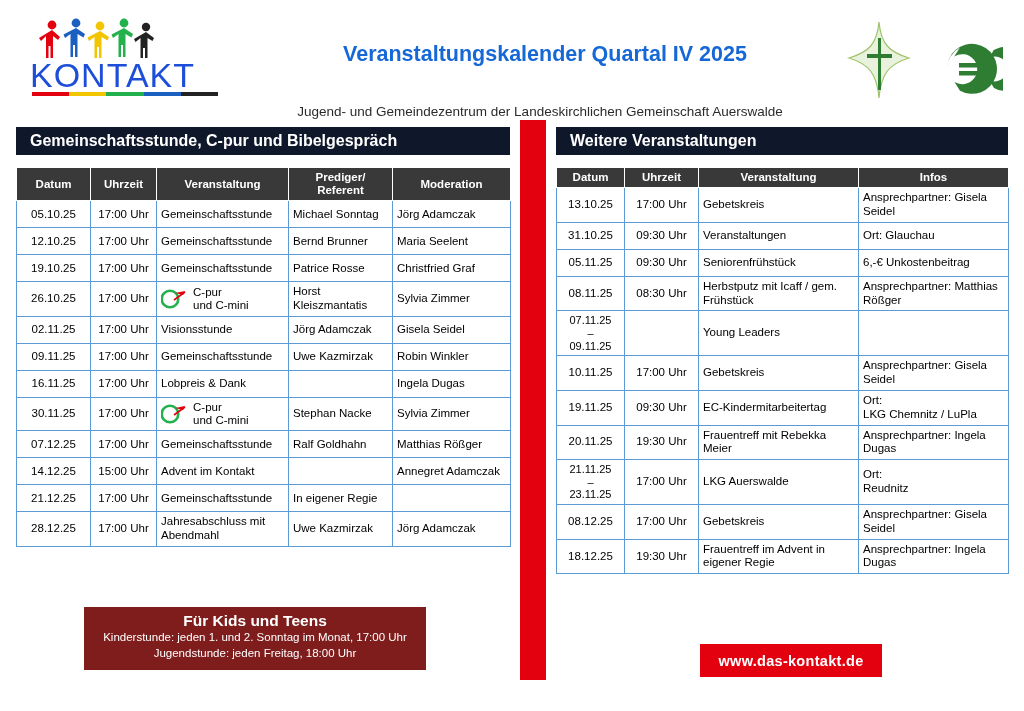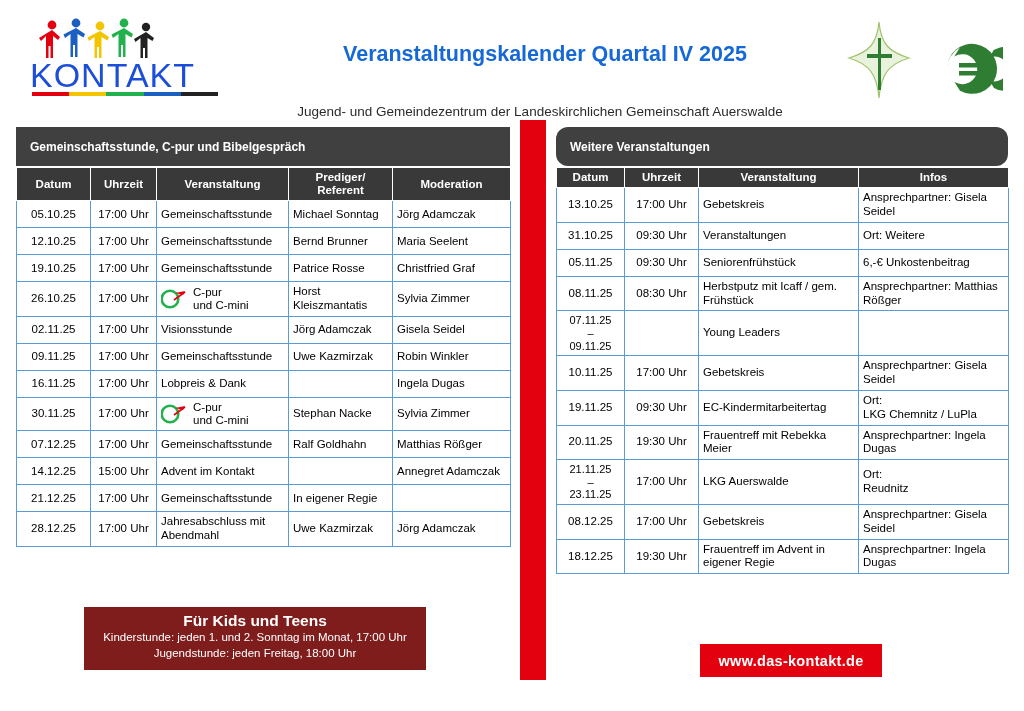--- a/index.html
+++ b/index.html
@@ -71,32 +71,32 @@
   
   .divider {
     position: absolute;
     left: 520px; top: 120px; width: 26px; height: 560px;
     background: #e3000f;
   }
 
   
   .banner {
     position: absolute;
-    height: 39px;
-    background: #404040;
+    height: 28px;
+    background: #0f172a;
     color: #fff;
-    font-size: 12px;
+    font-size: 16px;
     font-weight: bold;
     display: flex;
     align-items: center;
     padding-left: 14px;
     box-sizing: border-box;
   }
   .banner.left  { left: 16px;  top: 127px; width: 494px; }
-  .banner.right { left: 556px; top: 127px; width: 452px; border-radius: 12px; }
+  .banner.right { left: 556px; top: 127px; width: 452px; }
 
   
   table {
     border-collapse: collapse;
     position: absolute;
     table-layout: fixed;
   }
   table.left  { left: 16px;  top: 167px; width: 494px; }
   table.right { left: 556px; top: 167px; width: 452px; }
 
@@ -376,21 +376,21 @@
       <tr>
         <td class="c">13.10.25</td>
         <td class="c">17:00 Uhr</td>
         <td class="l">Gebetskreis</td>
         <td class="l">Ansprechpartner: Gisela Seidel</td>
       </tr>
       <tr>
         <td class="c">31.10.25</td>
         <td class="c">09:30 Uhr</td>
         <td class="l">Veranstaltungen</td>
-        <td class="l">Ort: Weitere</td>
+        <td class="l">Ort: Glauchau</td>
       </tr>
       <tr>
         <td class="c">05.11.25</td>
         <td class="c">09:30 Uhr</td>
         <td class="l">Seniorenfrühstück</td>
         <td class="l">6,-€ Unkostenbeitrag</td>
       </tr>
       <tr>
         <td class="c">08.11.25</td>
         <td class="c">08:30 Uhr</td>

